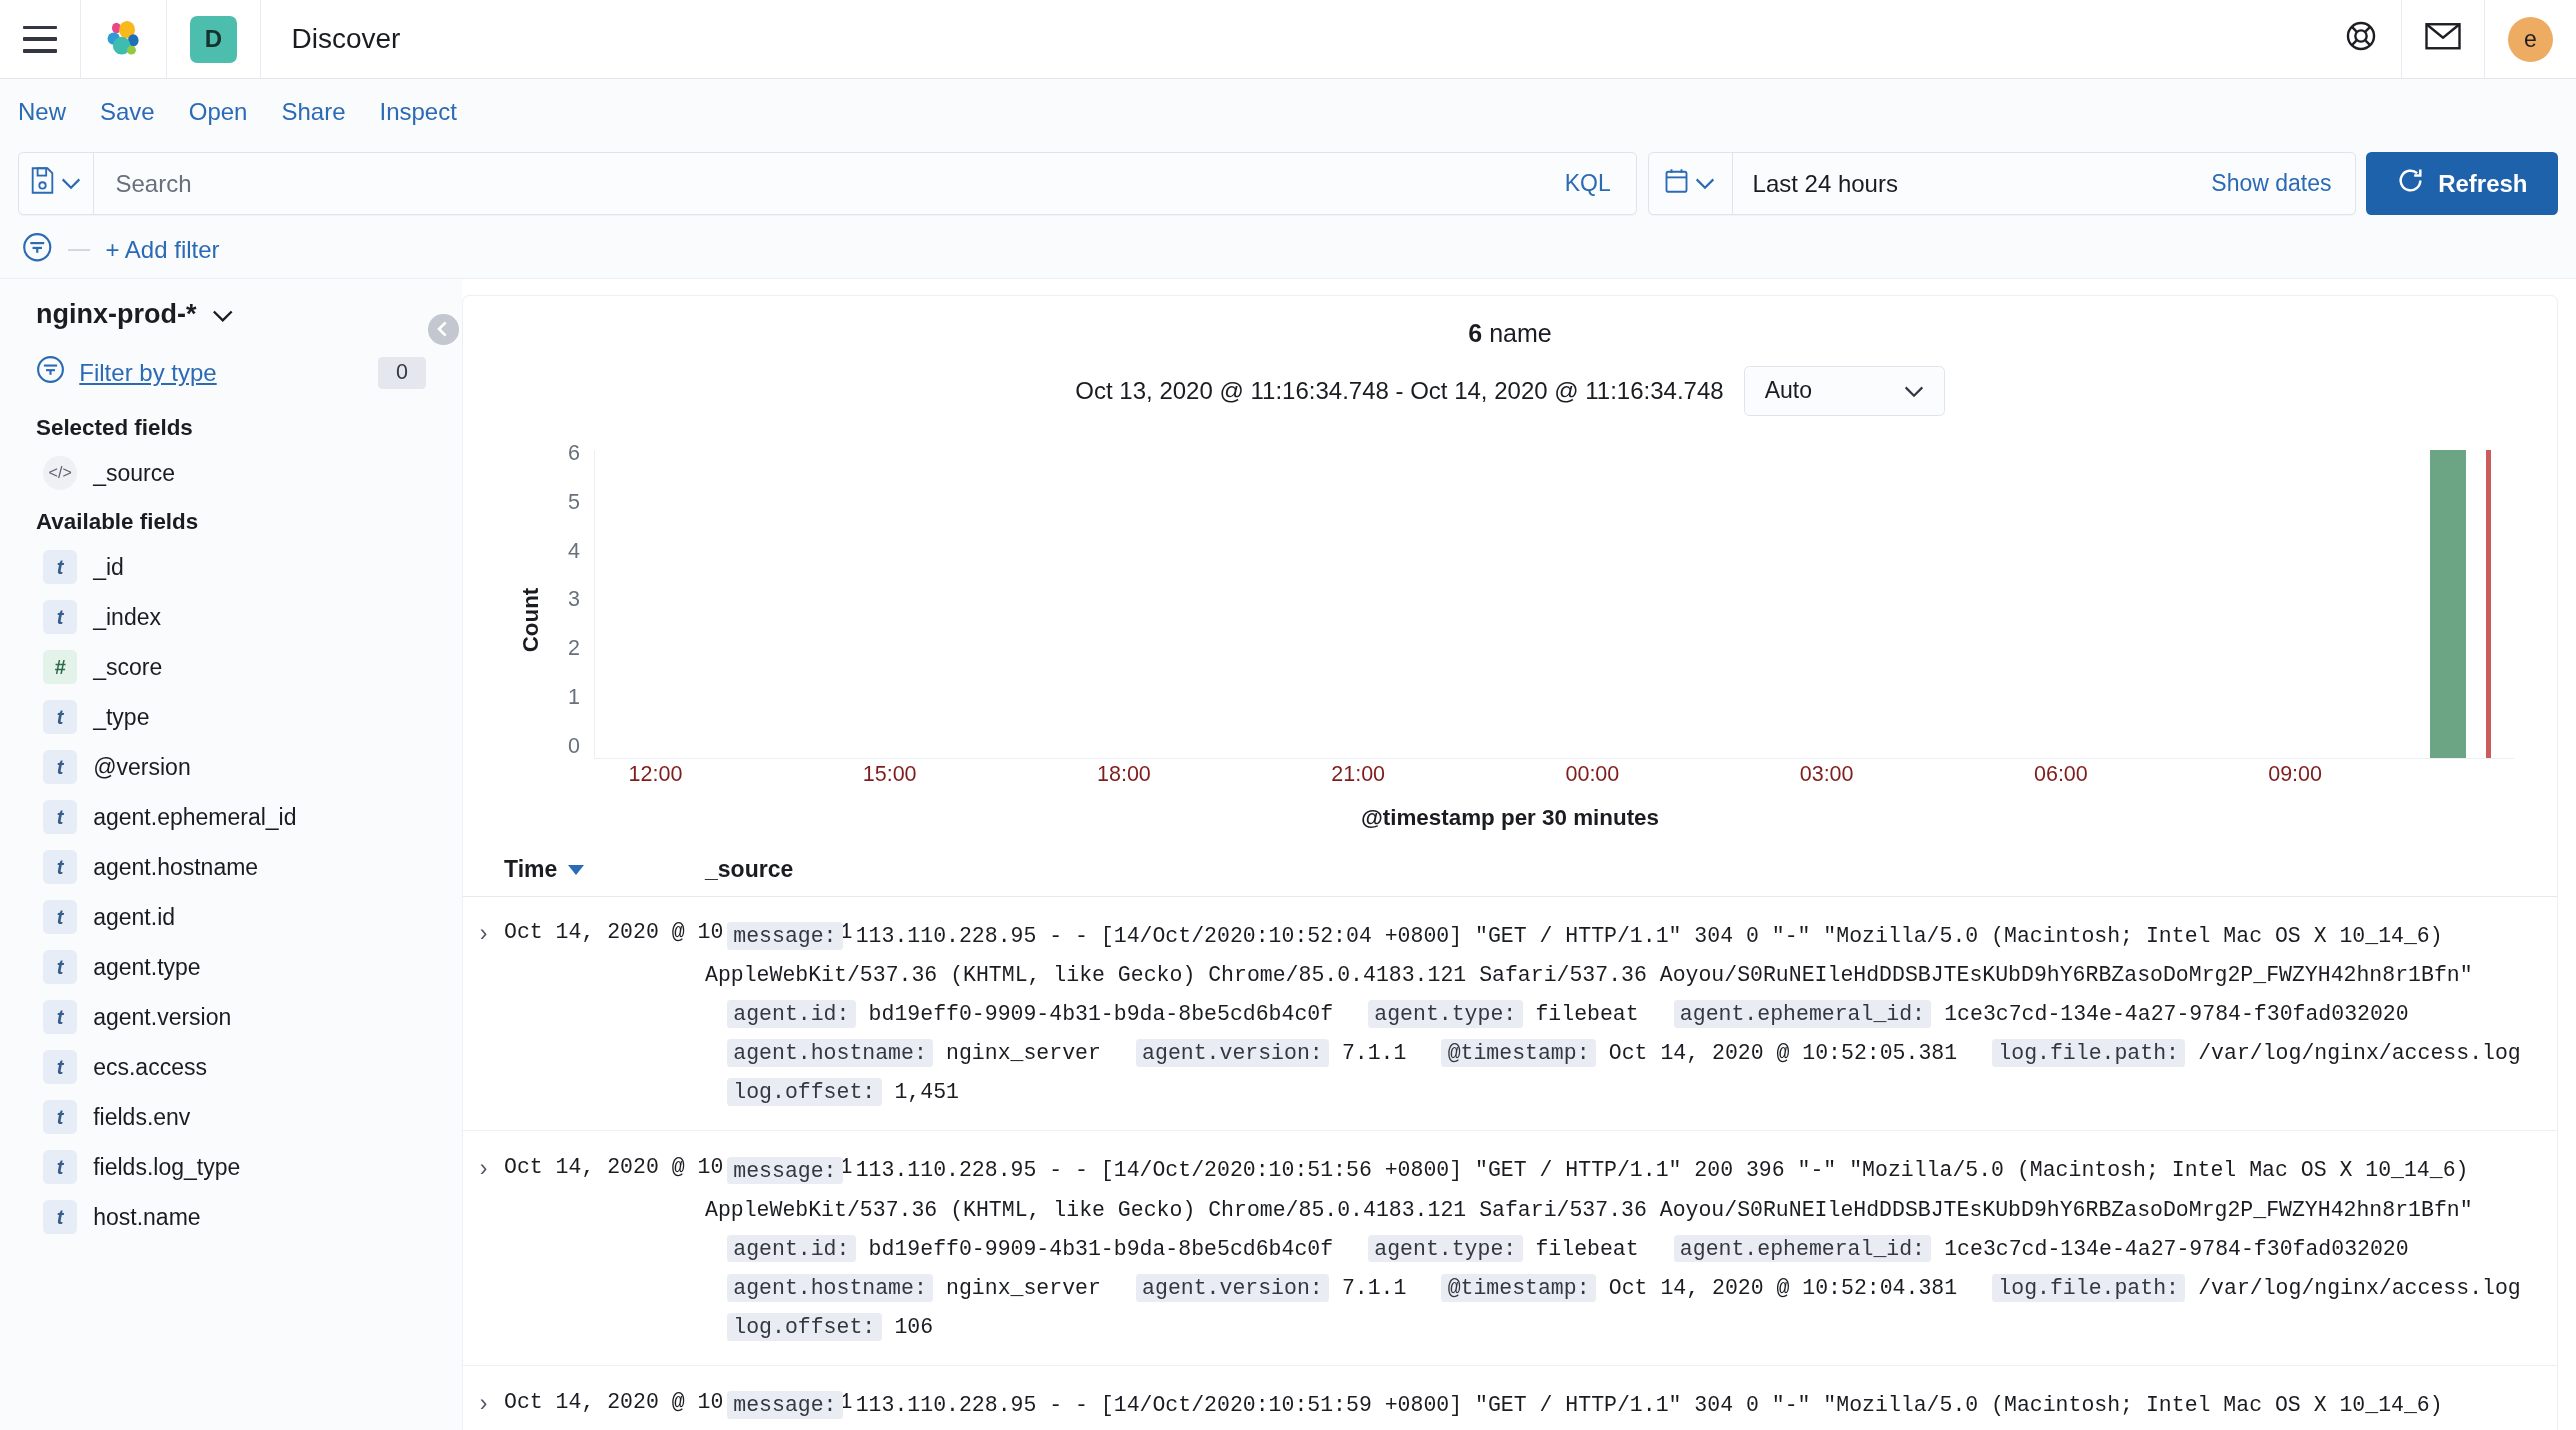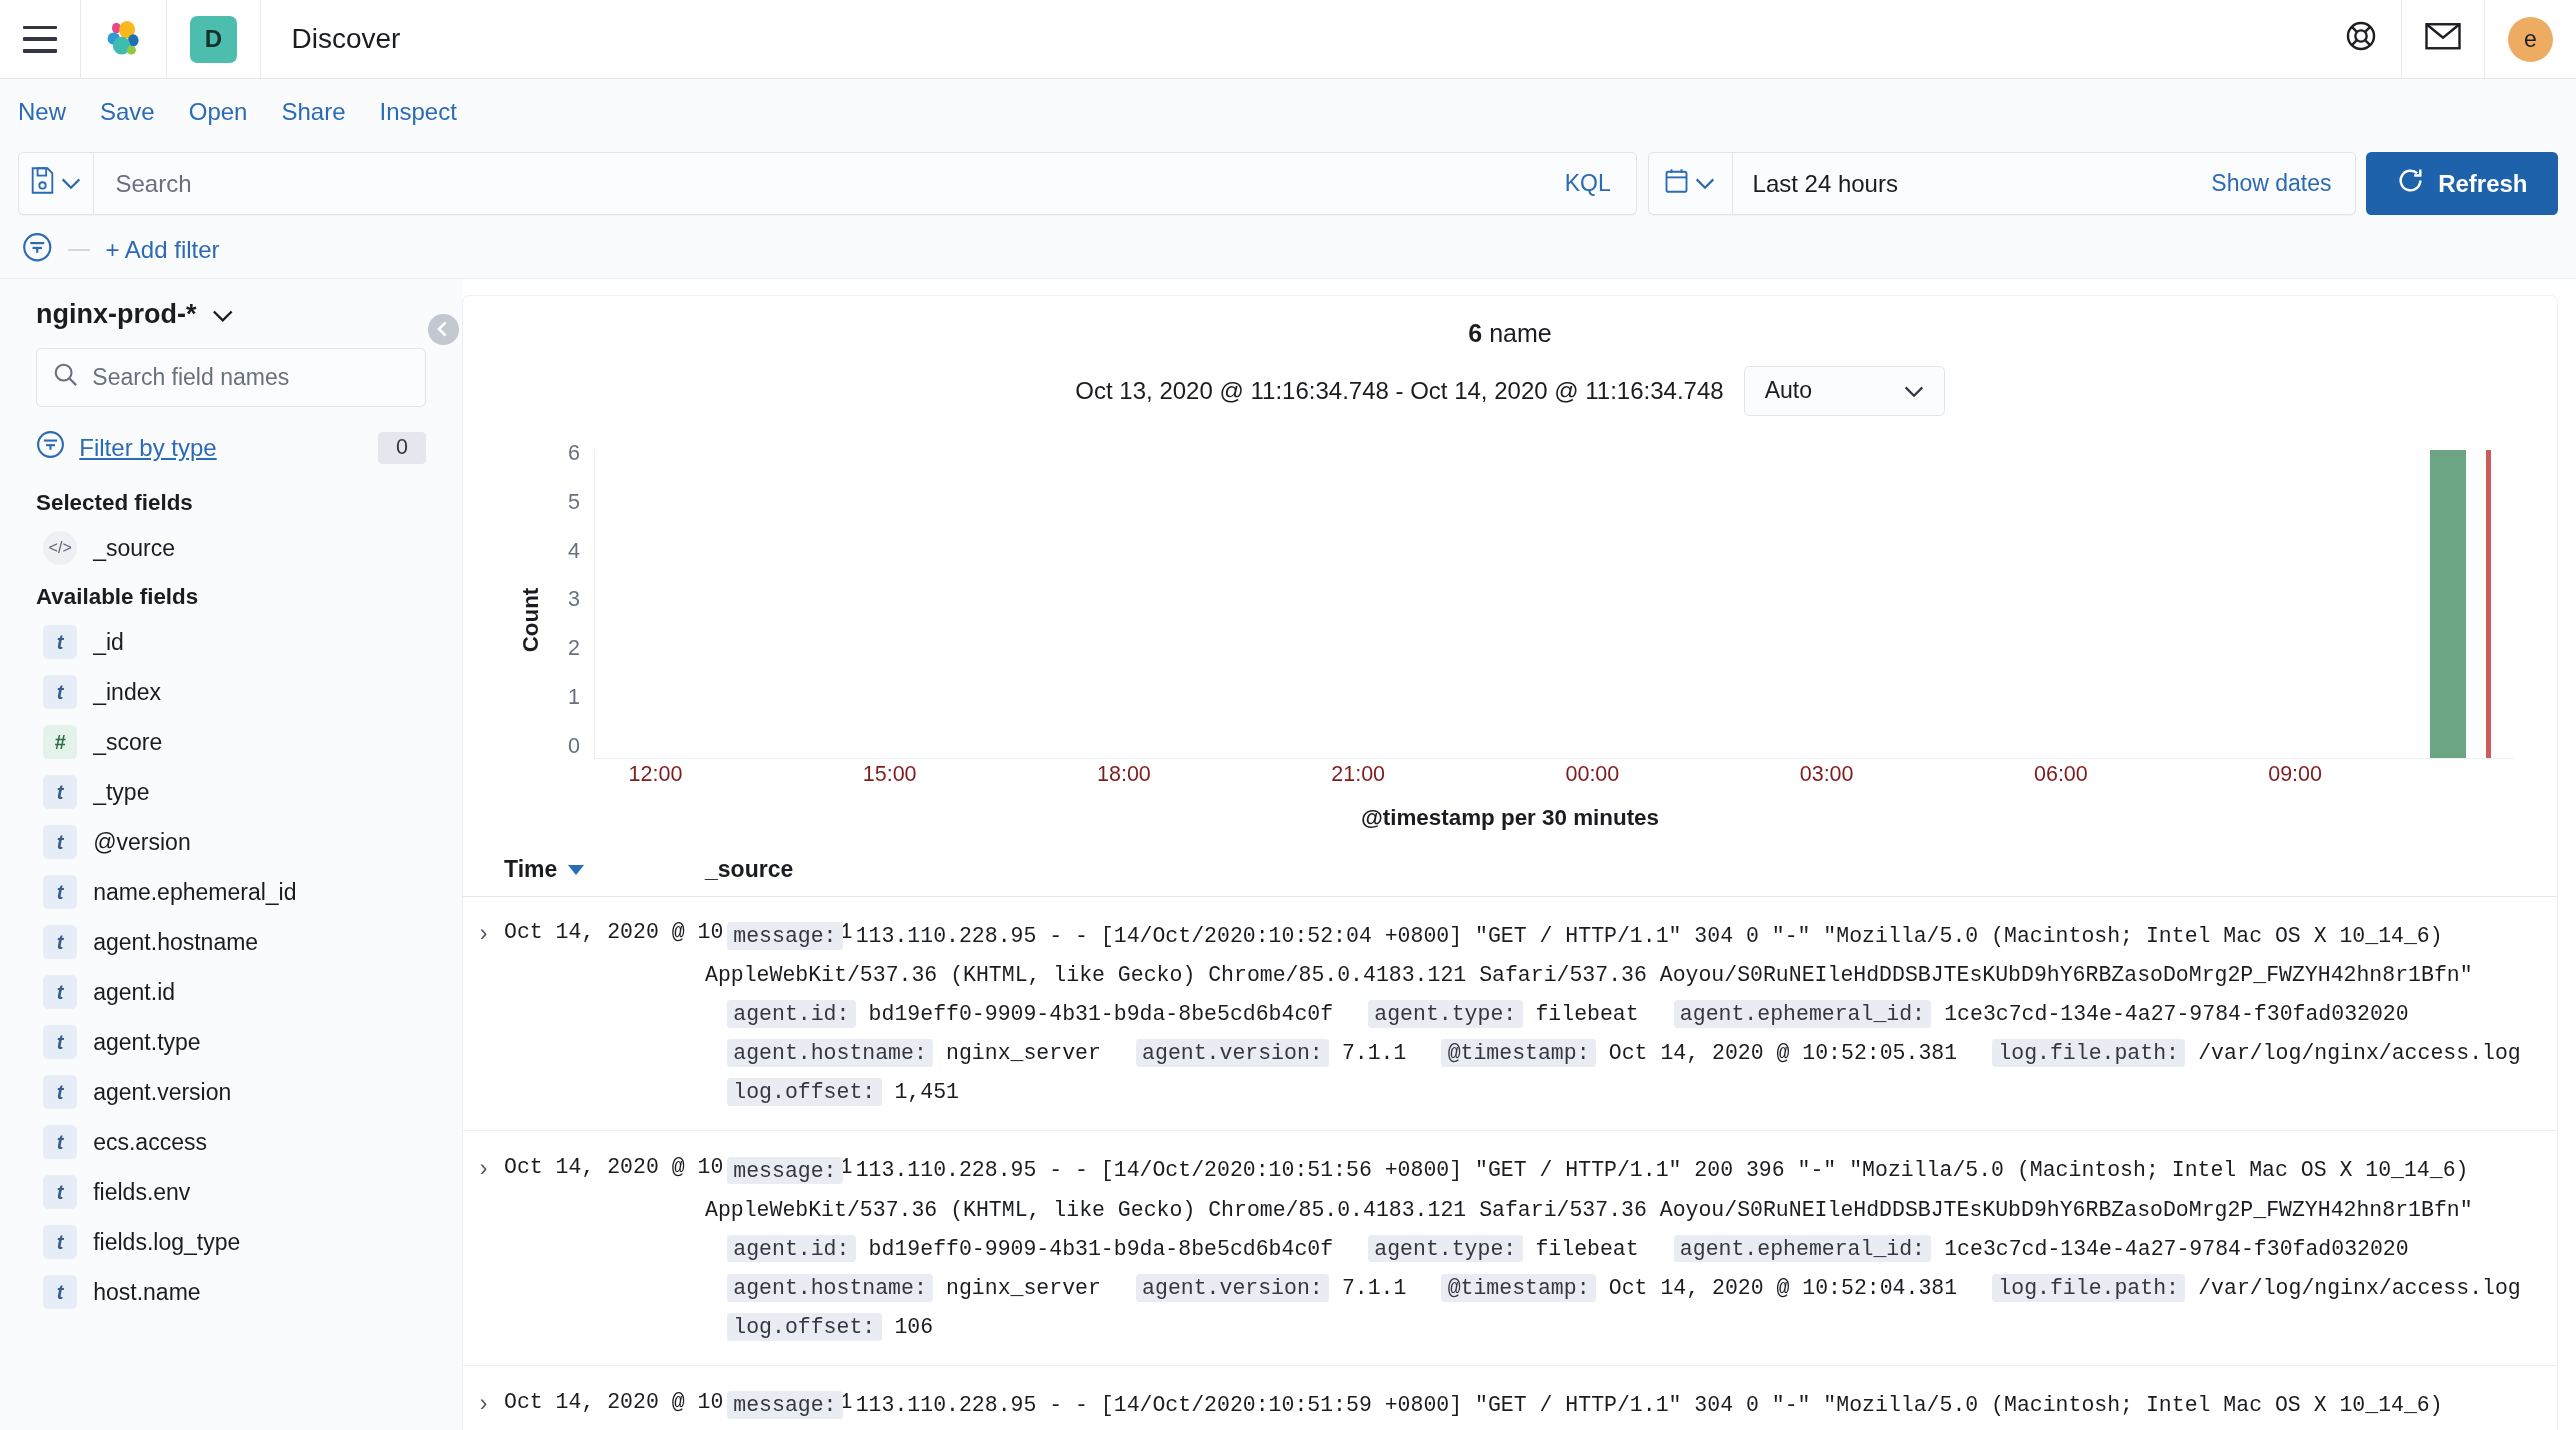--- a/index.html
+++ b/index.html
@@ -509,29 +509,20 @@
   <div class="sidebar">
     <div class="index-pattern">
       <span>nginx-prod-*</span>
       <span>
         <svg width="21.5" height="13.4" viewBox="0 0 14 9" fill="none" stroke="#1a1c21" stroke-width="1.6">
             <polyline points="1,1 7,7 13,1"></polyline>
           </svg>
       </span>
     </div>
 
-    <div class="field-search">
-      <span>
-        <svg width="25" height="25" viewBox="0 0 20 20" fill="none" stroke="#69707d" stroke-width="1.7">
-          <circle cx="8.5" cy="8.5" r="6.3"></circle>
-          <line x1="13" y1="13" x2="18.5" y2="18.5"></line>
-        </svg>
-      </span>
-      <span class="ph">Search field names</span>
-    </div>
 
     <div class="filter-by-type-row">
       <span>
         <svg width="29" height="29" viewBox="0 0 22 22" fill="none" stroke="#2b6ab4" stroke-width="1.6">
           <circle cx="11" cy="11" r="9.4"></circle>
           <line x1="6" y1="8" x2="16" y2="8"></line>
           <line x1="7.6" y1="11.5" x2="14.4" y2="11.5"></line>
           <line x1="11" y1="11.5" x2="11" y2="15"></line>
         </svg>
       </span>
@@ -562,21 +553,21 @@
         <div class="field-row">
           <span class="ftype t">t</span>
           <span class="field-name">_type</span>
         </div>
         <div class="field-row">
           <span class="ftype t">t</span>
           <span class="field-name">@version</span>
         </div>
         <div class="field-row">
           <span class="ftype t">t</span>
-          <span class="field-name">name.ephemeral_id</span>
+          <span class="field-name">agent.ephemeral_id</span>
         </div>
         <div class="field-row">
           <span class="ftype t">t</span>
           <span class="field-name">agent.hostname</span>
         </div>
         <div class="field-row">
           <span class="ftype t">t</span>
           <span class="field-name">agent.id</span>
         </div>
         <div class="field-row">

